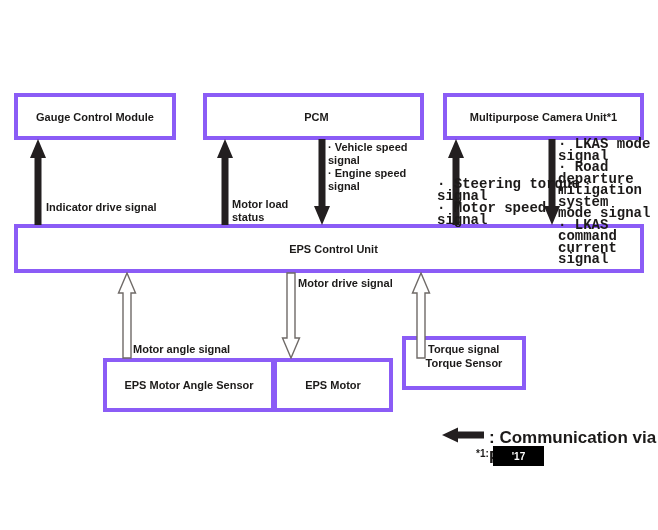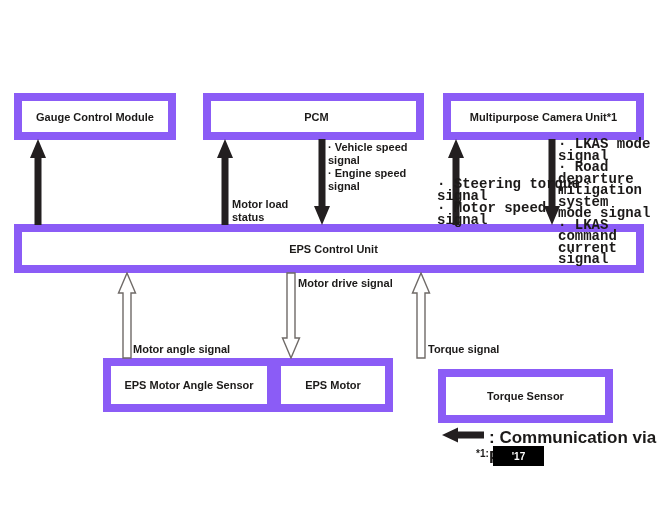--- a/index.html
+++ b/index.html
@@ -3,21 +3,21 @@
 <meta charset="utf-8">
 <style>
   html,body { margin:0; padding:0; background:#ffffff; }
   .stage {
     position:relative; width:658px; height:530px; background:#ffffff;
     font-family:"Liberation Sans", sans-serif; font-weight:bold; color:#1c1a19;
     overflow:hidden;
   }
   .box {
     position:absolute; box-sizing:border-box; background:#ffffff;
-    border:8px solid #8b5cf6; display:flex; align-items:center; justify-content:center;
+    border:4px solid #8b5cf6; display:flex; align-items:center; justify-content:center;
     font-size:11px; text-align:center; z-index:2;
   }
   .lbl {
     position:absolute; font-size:11px; line-height:13px; white-space:pre-line; z-index:4;
   }
   .lbl.small { font-size:14px; line-height:11.5px;font-family:Liberation Mono, monospace; }
   svg.arrow { position:absolute; z-index:3; display:block; }
   .legend-text { position:absolute; font-size:17px; z-index:4; }
   .note-key { position:absolute; font-size:10px; z-index:4; }
   .note-box {
@@ -35,21 +35,21 @@
   <div class="box" style="left:203px; top:93px; width:221px; height:47px;padding-left:6px;">PCM</div>
 
   <div class="box" style="left:443px; top:93px; width:201px; height:47px;">Multipurpose Camera Unit*1</div>
 
   <div class="box" style="left:14px; top:224px; width:630px; height:49px;padding-left:9px;">EPS Control Unit</div>
 
   <div class="box" style="left:103px; top:358px; width:172px; height:54px;">EPS Motor Angle Sensor</div>
 
   <div class="box" style="left:273px; top:358px; width:120px; height:54px;">EPS Motor</div>
 
-  <div class="box" style="left:402px; top:369px; width:175px; height:54px;margin-left:36px;">Torque Sensor</div>
+  <div class="box" style="left:402px; top:336px; width:124px; height:54px;">Torque Sensor</div>
 
   <svg class="arrow" style="left:29px; top:139px;" width="18" height="86" viewBox="0 0 18 86">
     <polygon points="9,0 17,19 12.5,19 12.5,86 5.5,86 5.5,19 1,19" fill="#231f20"></polygon>
   </svg>
 
   <svg class="arrow" style="left:216px; top:139px;" width="18" height="86" viewBox="0 0 18 86">
     <polygon points="9,0 17,19 12.5,19 12.5,86 5.5,86 5.5,19 1,19" fill="#231f20"></polygon>
   </svg>
 
   <svg class="arrow" style="left:313px; top:139px;" width="18" height="86" viewBox="0 0 18 86">
@@ -69,20 +69,21 @@
   </svg>
 
   <svg class="arrow" style="left:281px; top:272px;" width="20" height="87" viewBox="0 0 20 87">
     <polygon points="10,86 1.5,66 6,66 6,1 14,1 14,66 18.5,66" fill="#ffffff" stroke="#6f6a67" stroke-width="1.4"></polygon>
   </svg>
 
   <svg class="arrow" style="left:411px; top:272px;" width="20" height="87" viewBox="0 0 20 87">
     <polygon points="10,1 18.5,21 14,21 14,86 6,86 6,21 1.5,21" fill="#ffffff" stroke="#6f6a67" stroke-width="1.4"></polygon>
   </svg>
 
+  <div class="lbl" style="left:46px; top:201px;">Indicator drive signal</div>
 
   <div class="lbl" style="left:232px; top:198px; line-height:12.5px;">Motor load
 status</div>
 
   <div class="lbl" style="left:328px; top:141px;">· Vehicle speed
 signal
 · Engine speed
 signal</div>
 
   <div class="lbl small" style="left:437px; top:178px; line-height:12px;">· Steering torque

